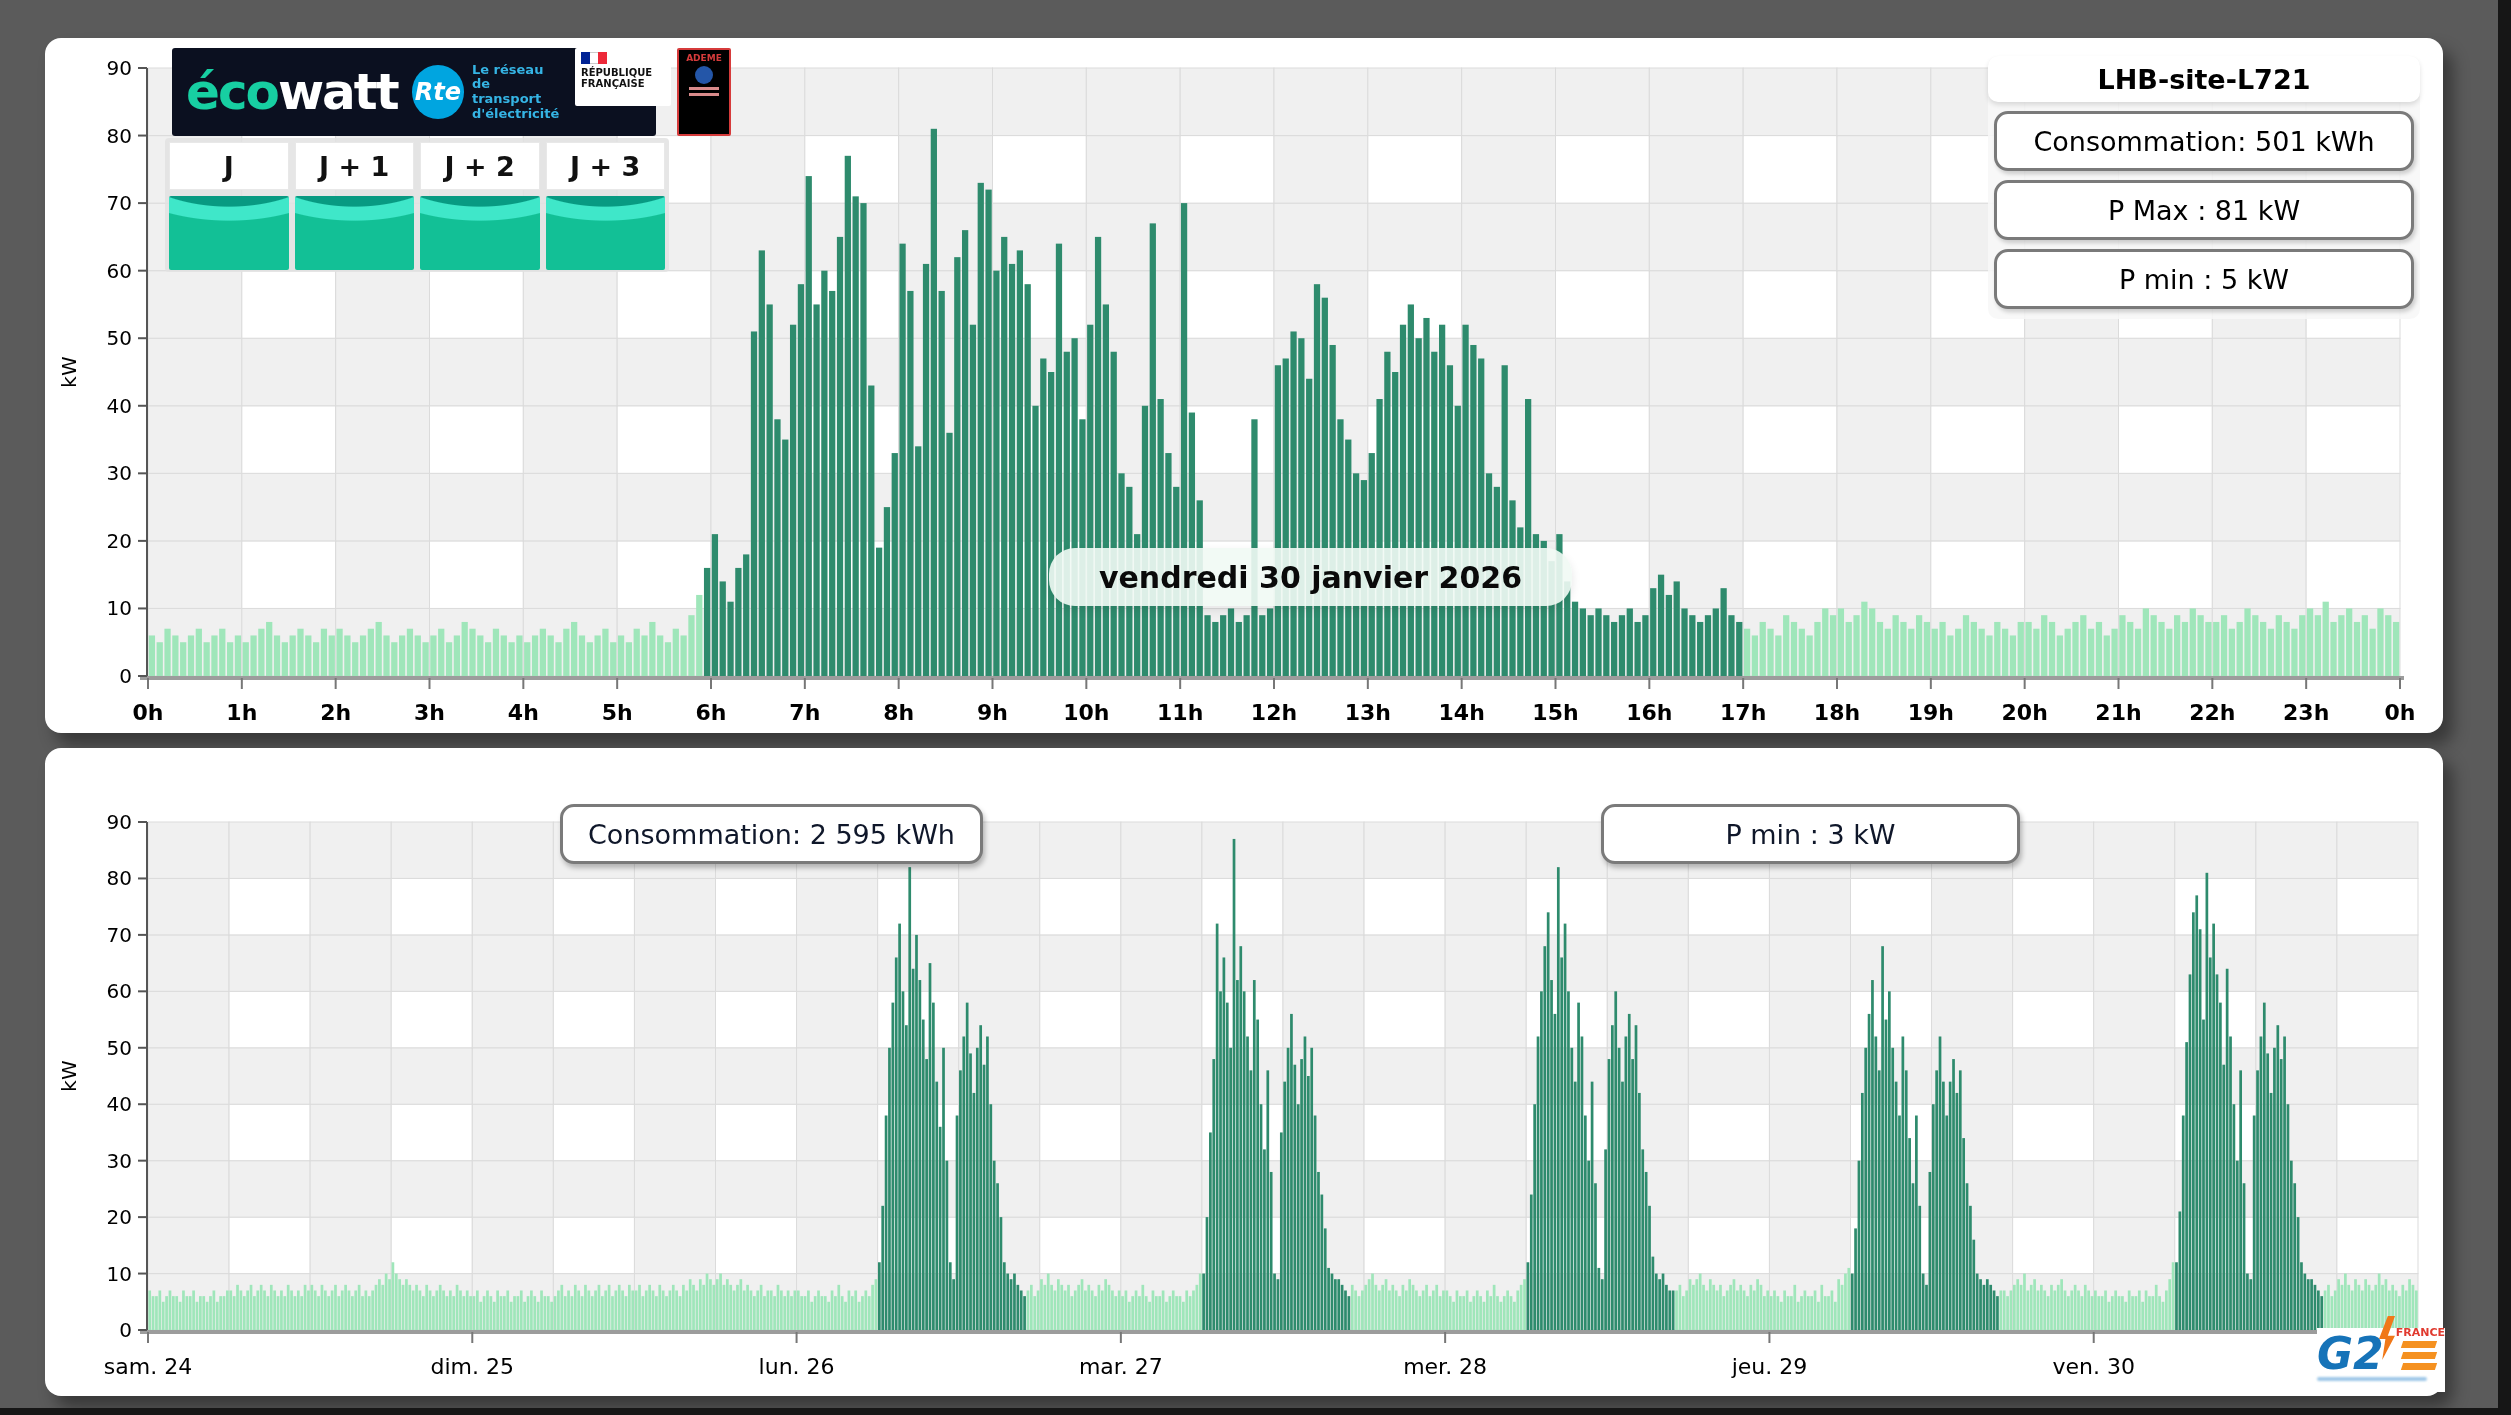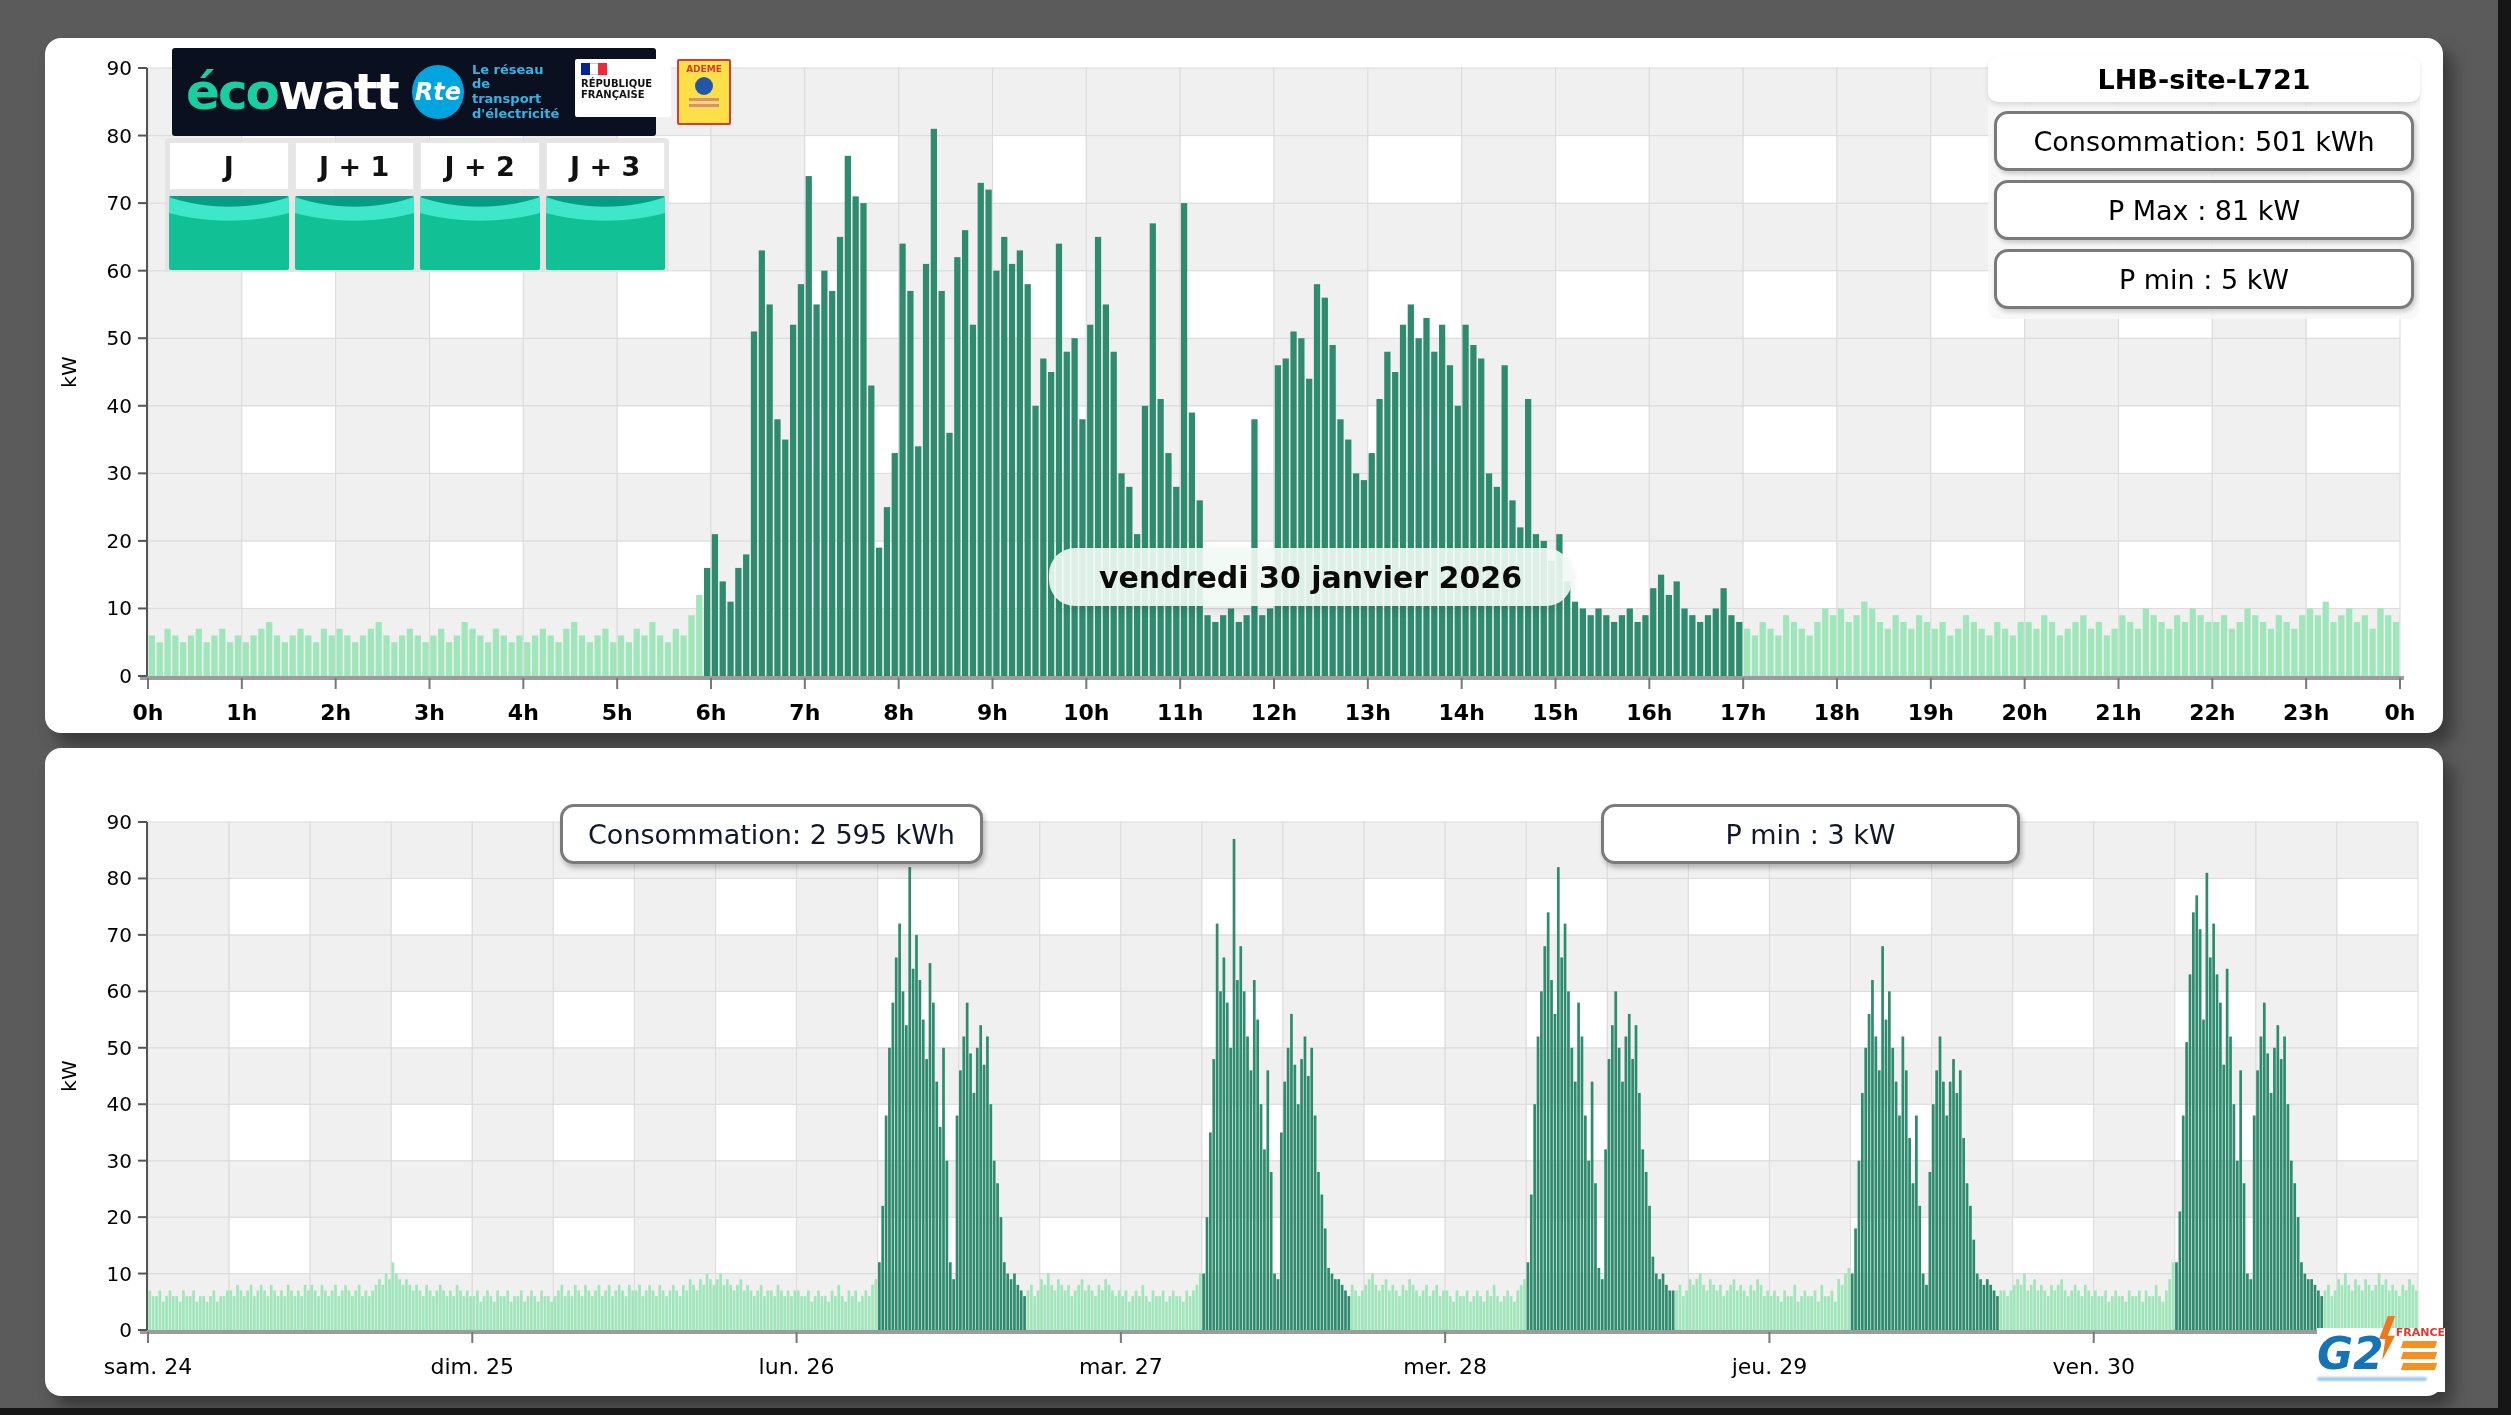--- a/index.html
+++ b/index.html
@@ -20,21 +20,21 @@
   .rte-wrap{display:flex;align-items:center;gap:8px;}
   .rte-circle{width:54px;height:54px;border-radius:50%;background:#00a5e0;color:#fff;font-weight:bold;
     font-style:italic;font-size:24px;display:flex;align-items:center;justify-content:center;}
   .rte-lines{color:#35b4e4;font-size:13px;line-height:1.12;font-weight:bold;}
   .gov-wrap{display:flex;gap:6px;}
   .rf-box{background:#fff;width:96px;height:58px;border-radius:2px;padding:4px 6px;box-sizing:border-box;}
   .rf-flag{display:flex;height:12px;width:26px;margin-bottom:3px;}
   .rf-flag i{flex:1;}
   .rf-b{background:#002395;} .rf-w{background:#fff;border-top:1px solid #ccc;border-bottom:1px solid #ccc;} .rf-r{background:#ED2939;}
   .rf-text{font-size:10px;font-weight:bold;color:#111;line-height:1.1;}
-  .ademe-box{background:#fde047;width:54px;height:66px;border-radius:2px;border:2px solid #d63b3b;box-sizing:border-box;
+  .ademe-box{background:#000000;width:54px;height:88px;border-radius:2px;border:2px solid #d63b3b;box-sizing:border-box;
     display:flex;flex-direction:column;align-items:center;padding-top:3px;gap:3px;}
   .ademe-text{font-size:9px;font-weight:bold;color:#d63b3b;}
   .ademe-dot{width:18px;height:18px;border-radius:50%;background:#2456a8;}
   .ademe-bar{width:30px;height:3px;background:#d98b8b;}
 
   
   .jbuttons{position:absolute;left:120px;top:100px;width:504px;height:134px;background:rgba(226,226,226,0.85);
     border-radius:4px;display:grid;grid-template-columns:repeat(4,1fr);grid-template-rows:48px 74px;gap:6px;
     padding:4px;box-sizing:border-box;z-index:5;}
   .jbtn{background:#ffffff;display:flex;align-items:center;justify-content:center;font-size:27px;color:#111;

